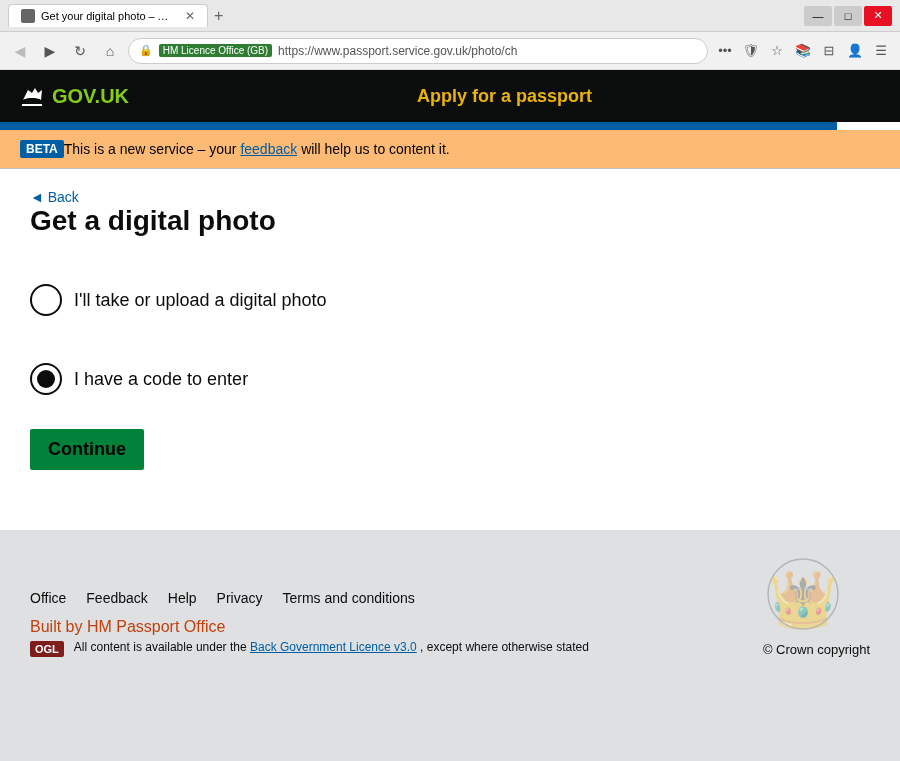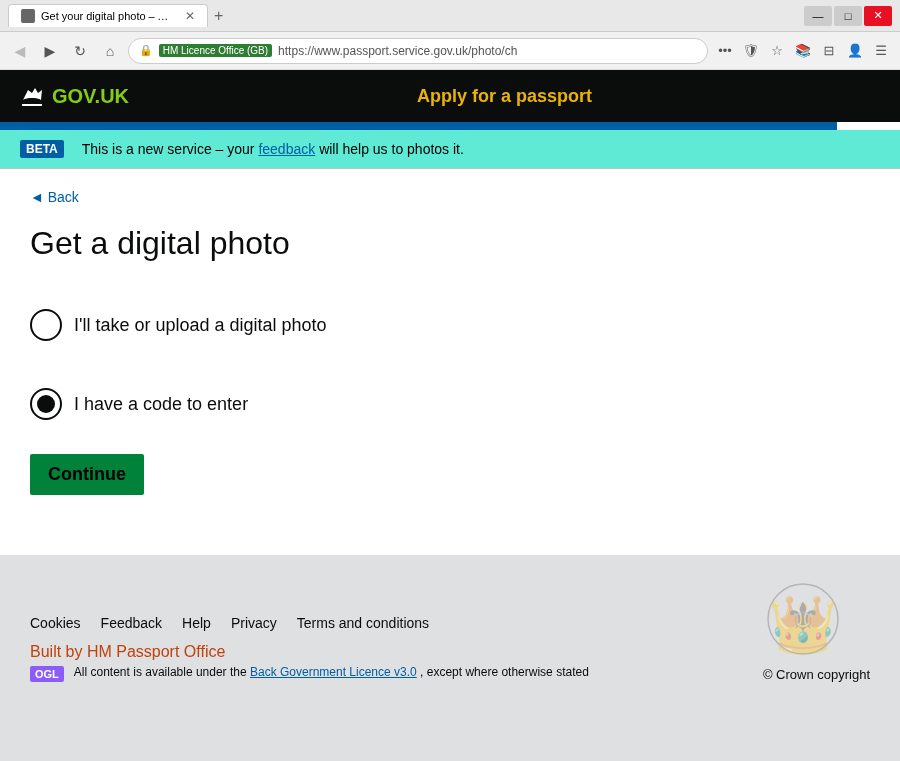--- a/index.html
+++ b/index.html
@@ -174,27 +174,27 @@
 
     
     .progress-bar {
       height: 8px;
       background: #005ea5;
       width: 93%;
     }
 
     
     .beta-banner {
-      background: #5eead4;
+      background: #fdba74;
       padding: 10px 20px;
       font-size: 14px;
       border-bottom: 1px solid #bfc1c3;
       display: flex;
       align-items: center;
-      gap: 18px;
+      gap: 0;
     }
     .beta-tag {
       background: #005ea5;
       color: white;
       font-size: 12px;
       font-weight: bold;
       padding: 2px 6px;
       border-radius: 2px;
       flex-shrink: 0;
     }
@@ -210,26 +210,25 @@
       max-width: 680px;
     }
     .back-link {
       color: #005ea5;
       text-decoration: none;
       font-size: 14px;
       cursor: pointer;
       display: flex;
       align-items: center;
       gap: 2px;
-      margin-bottom: 20px;
     }
 
     .page-heading {
-      font-size: 32px;
-      font-weight: normal;
+      font-size: 28px;
+      font-weight: bold;
       color: #0b0c0c;
       margin-bottom: 24px;
     }
 
     .radio-group {
       margin-bottom: 24px;
     }
     .radio-item {
       display: flex;
       align-items: center;
@@ -310,21 +309,21 @@
       margin-bottom: 4px;
     }
     .footer-ogl {
       display: flex;
       align-items: flex-start;
       gap: 10px;
       font-size: 12px;
       color: #0b0c0c;
     }
     .ogl-badge {
-      background: #8b5cf6;
+      background: #7f1d1d;
       color: white;
       font-size: 11px;
       font-weight: bold;
       padding: 2px 5px;
       border-radius: 2px;
       flex-shrink: 0;
       margin-top: 1px;
     }
     .ogl-link {
       color: #005ea5;
@@ -403,21 +402,21 @@
     <div class="header-title">Apply for a passport</div>
   </div>
 
   <div class="progress-bar"></div>
 
   <div class="beta-banner">
     <span class="beta-tag">BETA</span>
     <span>
       <span>This is a new service – your </span>
       <a class="beta-link">feedback</a>
-      <span> will help us to photos it.</span>
+      <span> will help us to content it.</span>
     </span>
   </div>
 
   <div class="main-content">
 
     
     <a class="back-link">◄ Back</a>
 
     
     <h1 class="page-heading">Get a digital photo</h1>
@@ -444,21 +443,21 @@
 
     
     <button class="continue-btn">Continue</button>
 
   </div>
 
   <div class="page-footer">
     <div class="footer-bottom">
       <div>
         <div class="footer-links">
-          <a class="footer-link">Cookies</a>
+          <a class="footer-link">Office</a>
           <a class="footer-link">Feedback</a>
           <a class="footer-link">Help</a>
           <a class="footer-link">Privacy</a>
           <a class="footer-link">Terms and conditions</a>
         </div>
         <div class="footer-built">Built by HM Passport Office</div>
         <div class="footer-ogl">
           <span class="ogl-badge">OGL</span>
           <span>
             <span>All content is available under the </span>

